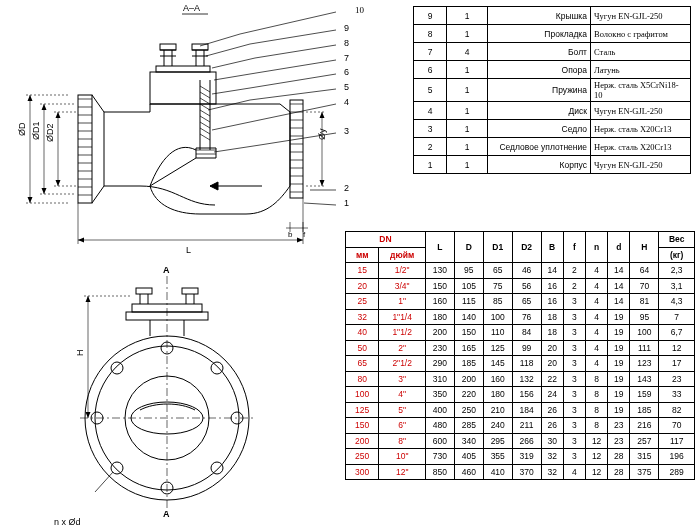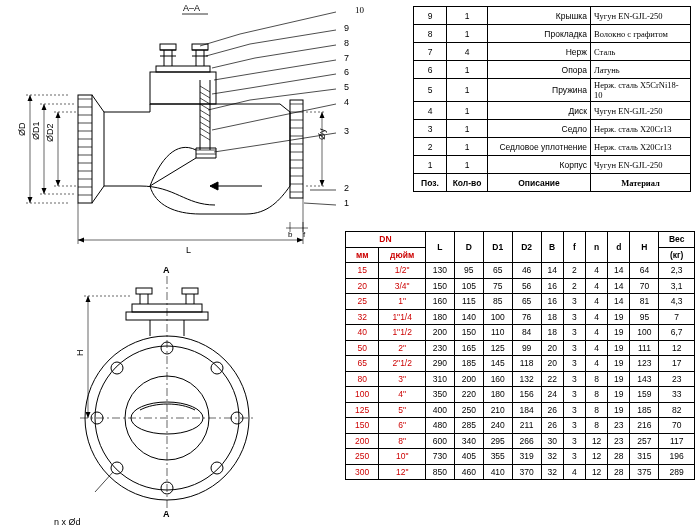--- a/index.html
+++ b/index.html
@@ -285,21 +285,21 @@
       <tr>
         <td class="num">8</td>
         <td class="qty">1</td>
         <td class="desc">Прокладка</td>
         <td class="mat">Волокно с
 графитом</td>
       </tr>
       <tr>
         <td class="num">7</td>
         <td class="qty">4</td>
-        <td class="desc">Нерж</td>
+        <td class="desc">Болт</td>
         <td class="mat">Сталь</td>
       </tr>
       <tr>
         <td class="num">6</td>
         <td class="qty">1</td>
         <td class="desc">Опора</td>
         <td class="mat">Латунь</td>
       </tr>
       <tr>
         <td class="num">5</td>
@@ -329,26 +329,20 @@
 уплотнение</td>
         <td class="mat">Нерж. сталь
 X20Cr13</td>
       </tr>
       <tr>
         <td class="num">1</td>
         <td class="qty">1</td>
         <td class="desc">Корпус</td>
         <td class="mat">Чугун
 EN-GJL-250</td>
-      </tr>
-      <tr class="head">
-        <td class="num">Поз.</td>
-        <td class="qty">Кол-во</td>
-        <td class="desc">Описание</td>
-        <td class="mat">Материал</td>
       </tr>
     </tbody>
   </table>
 
   <table class="dims">
     <colgroup>
       <col class="c-mm">
         <col class="c-in">
       <col class="c-s">
         <col class="c-s">

